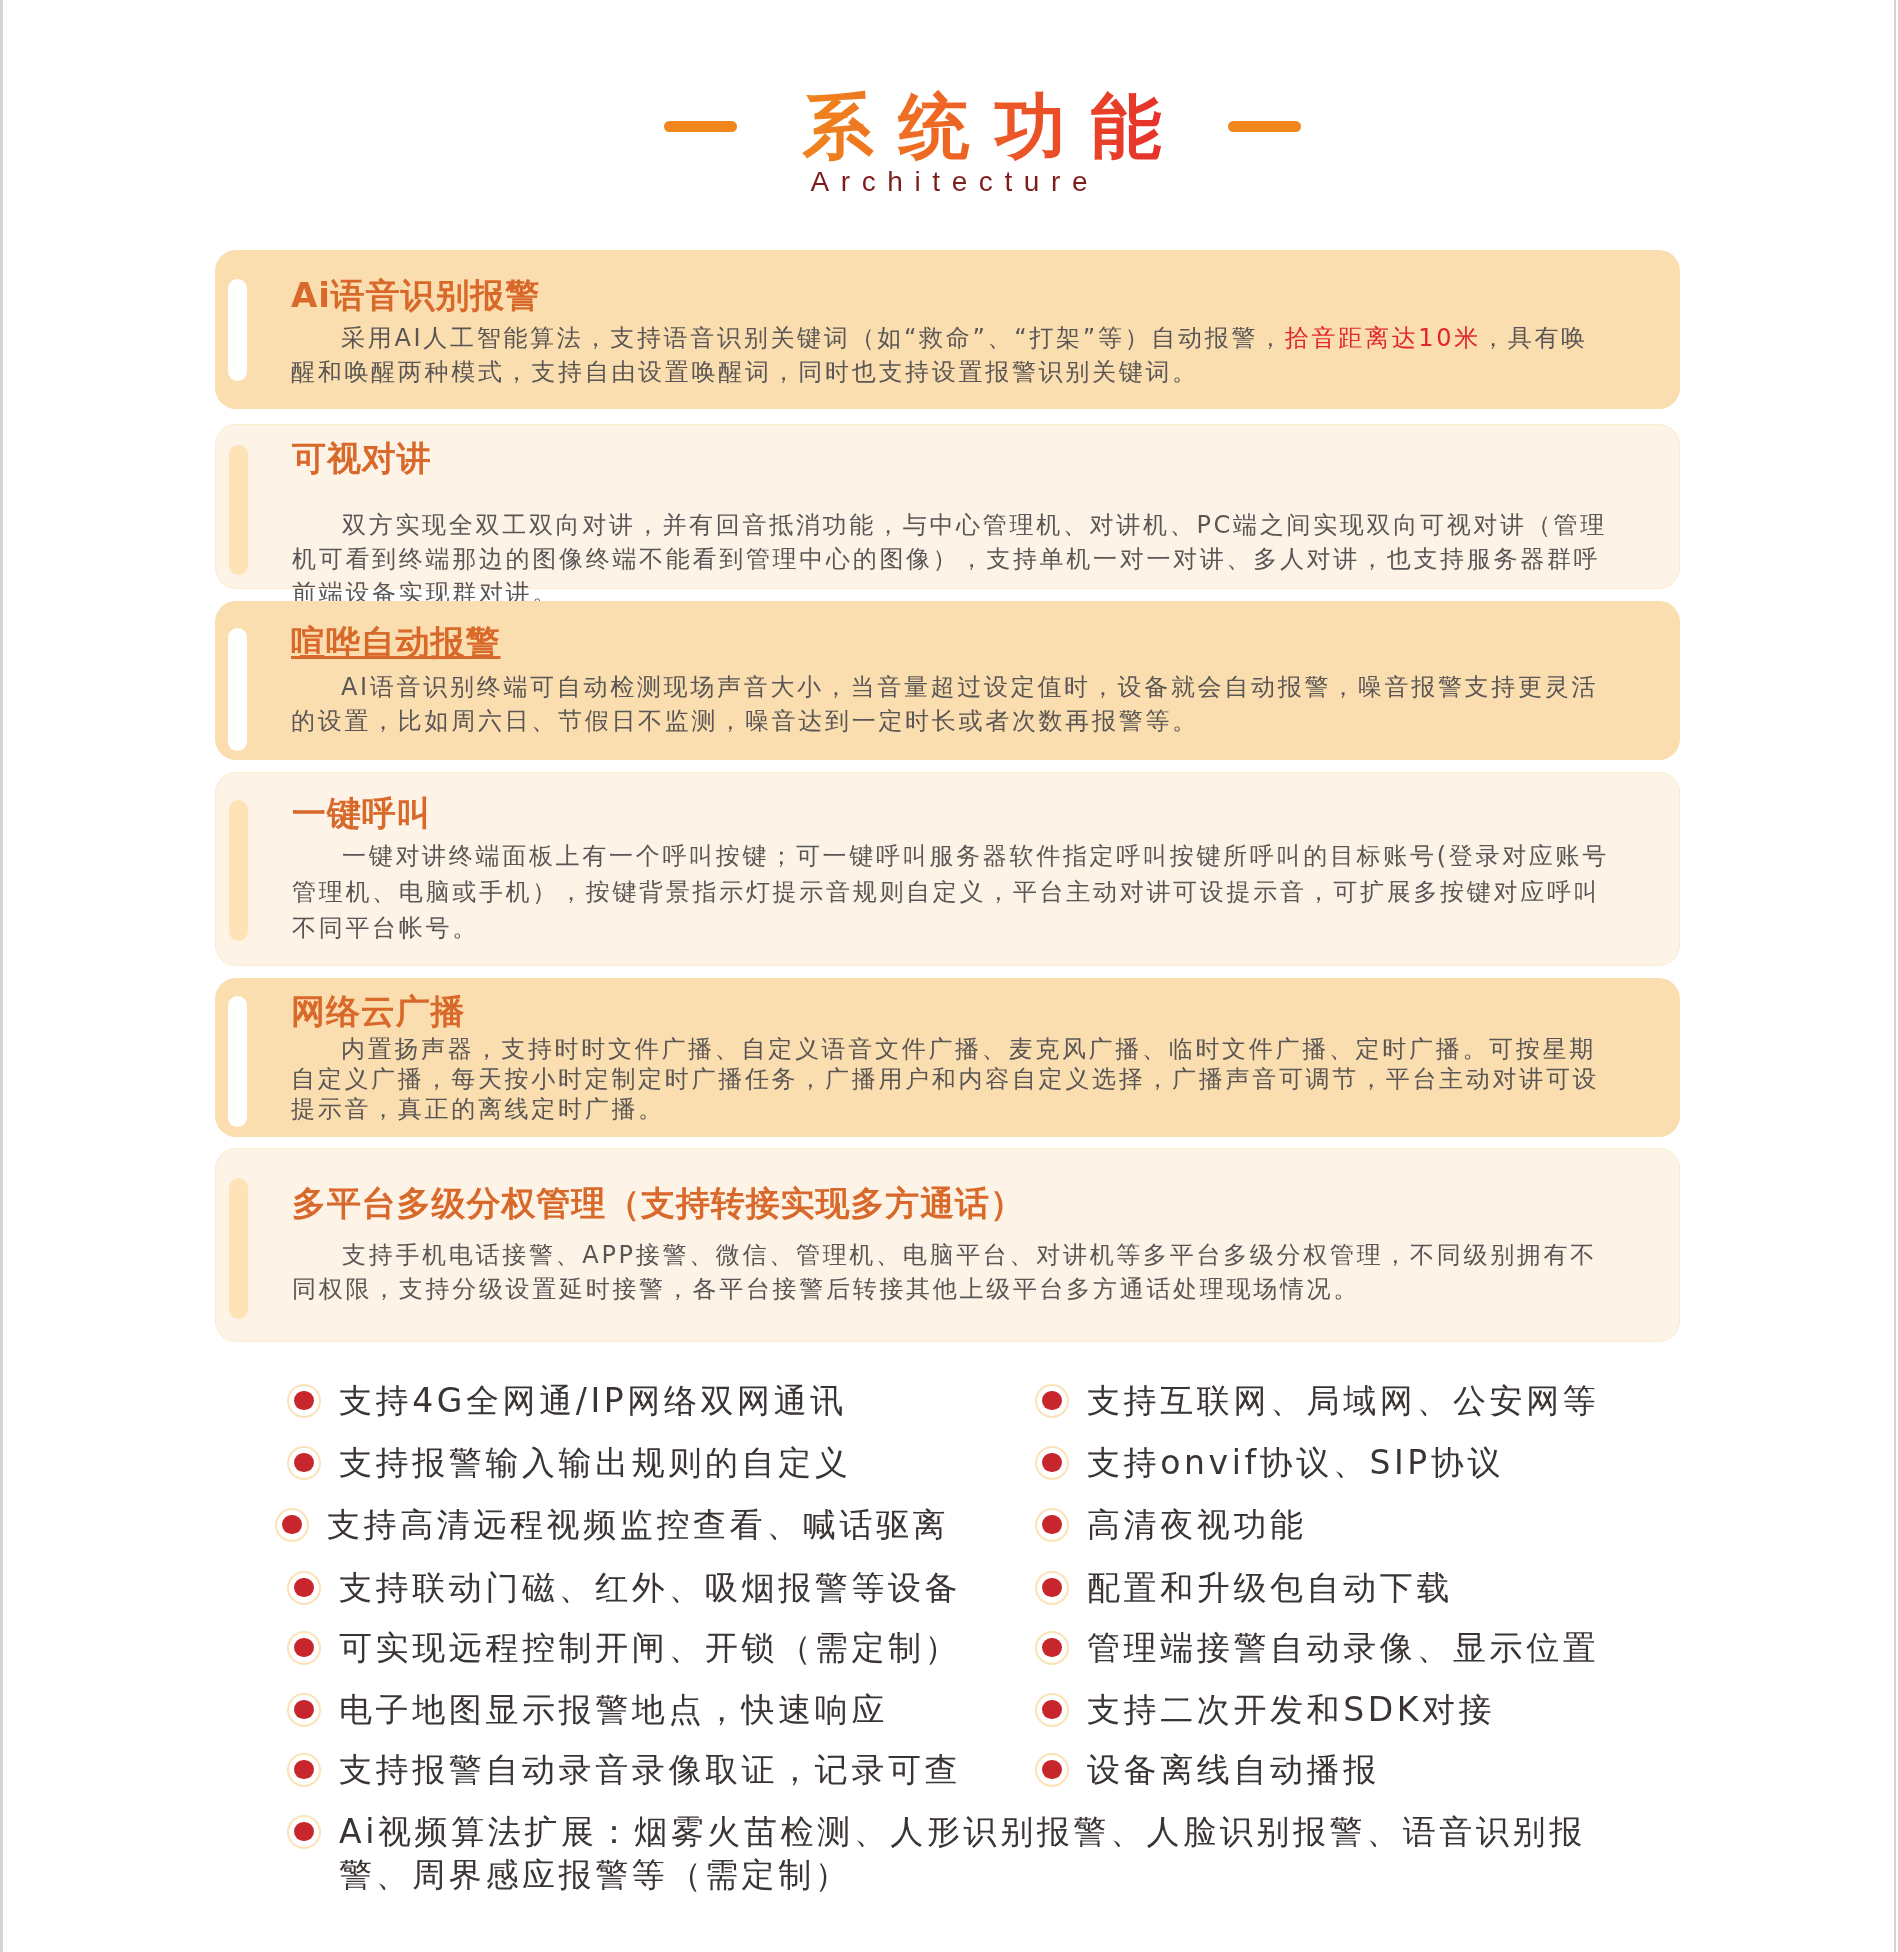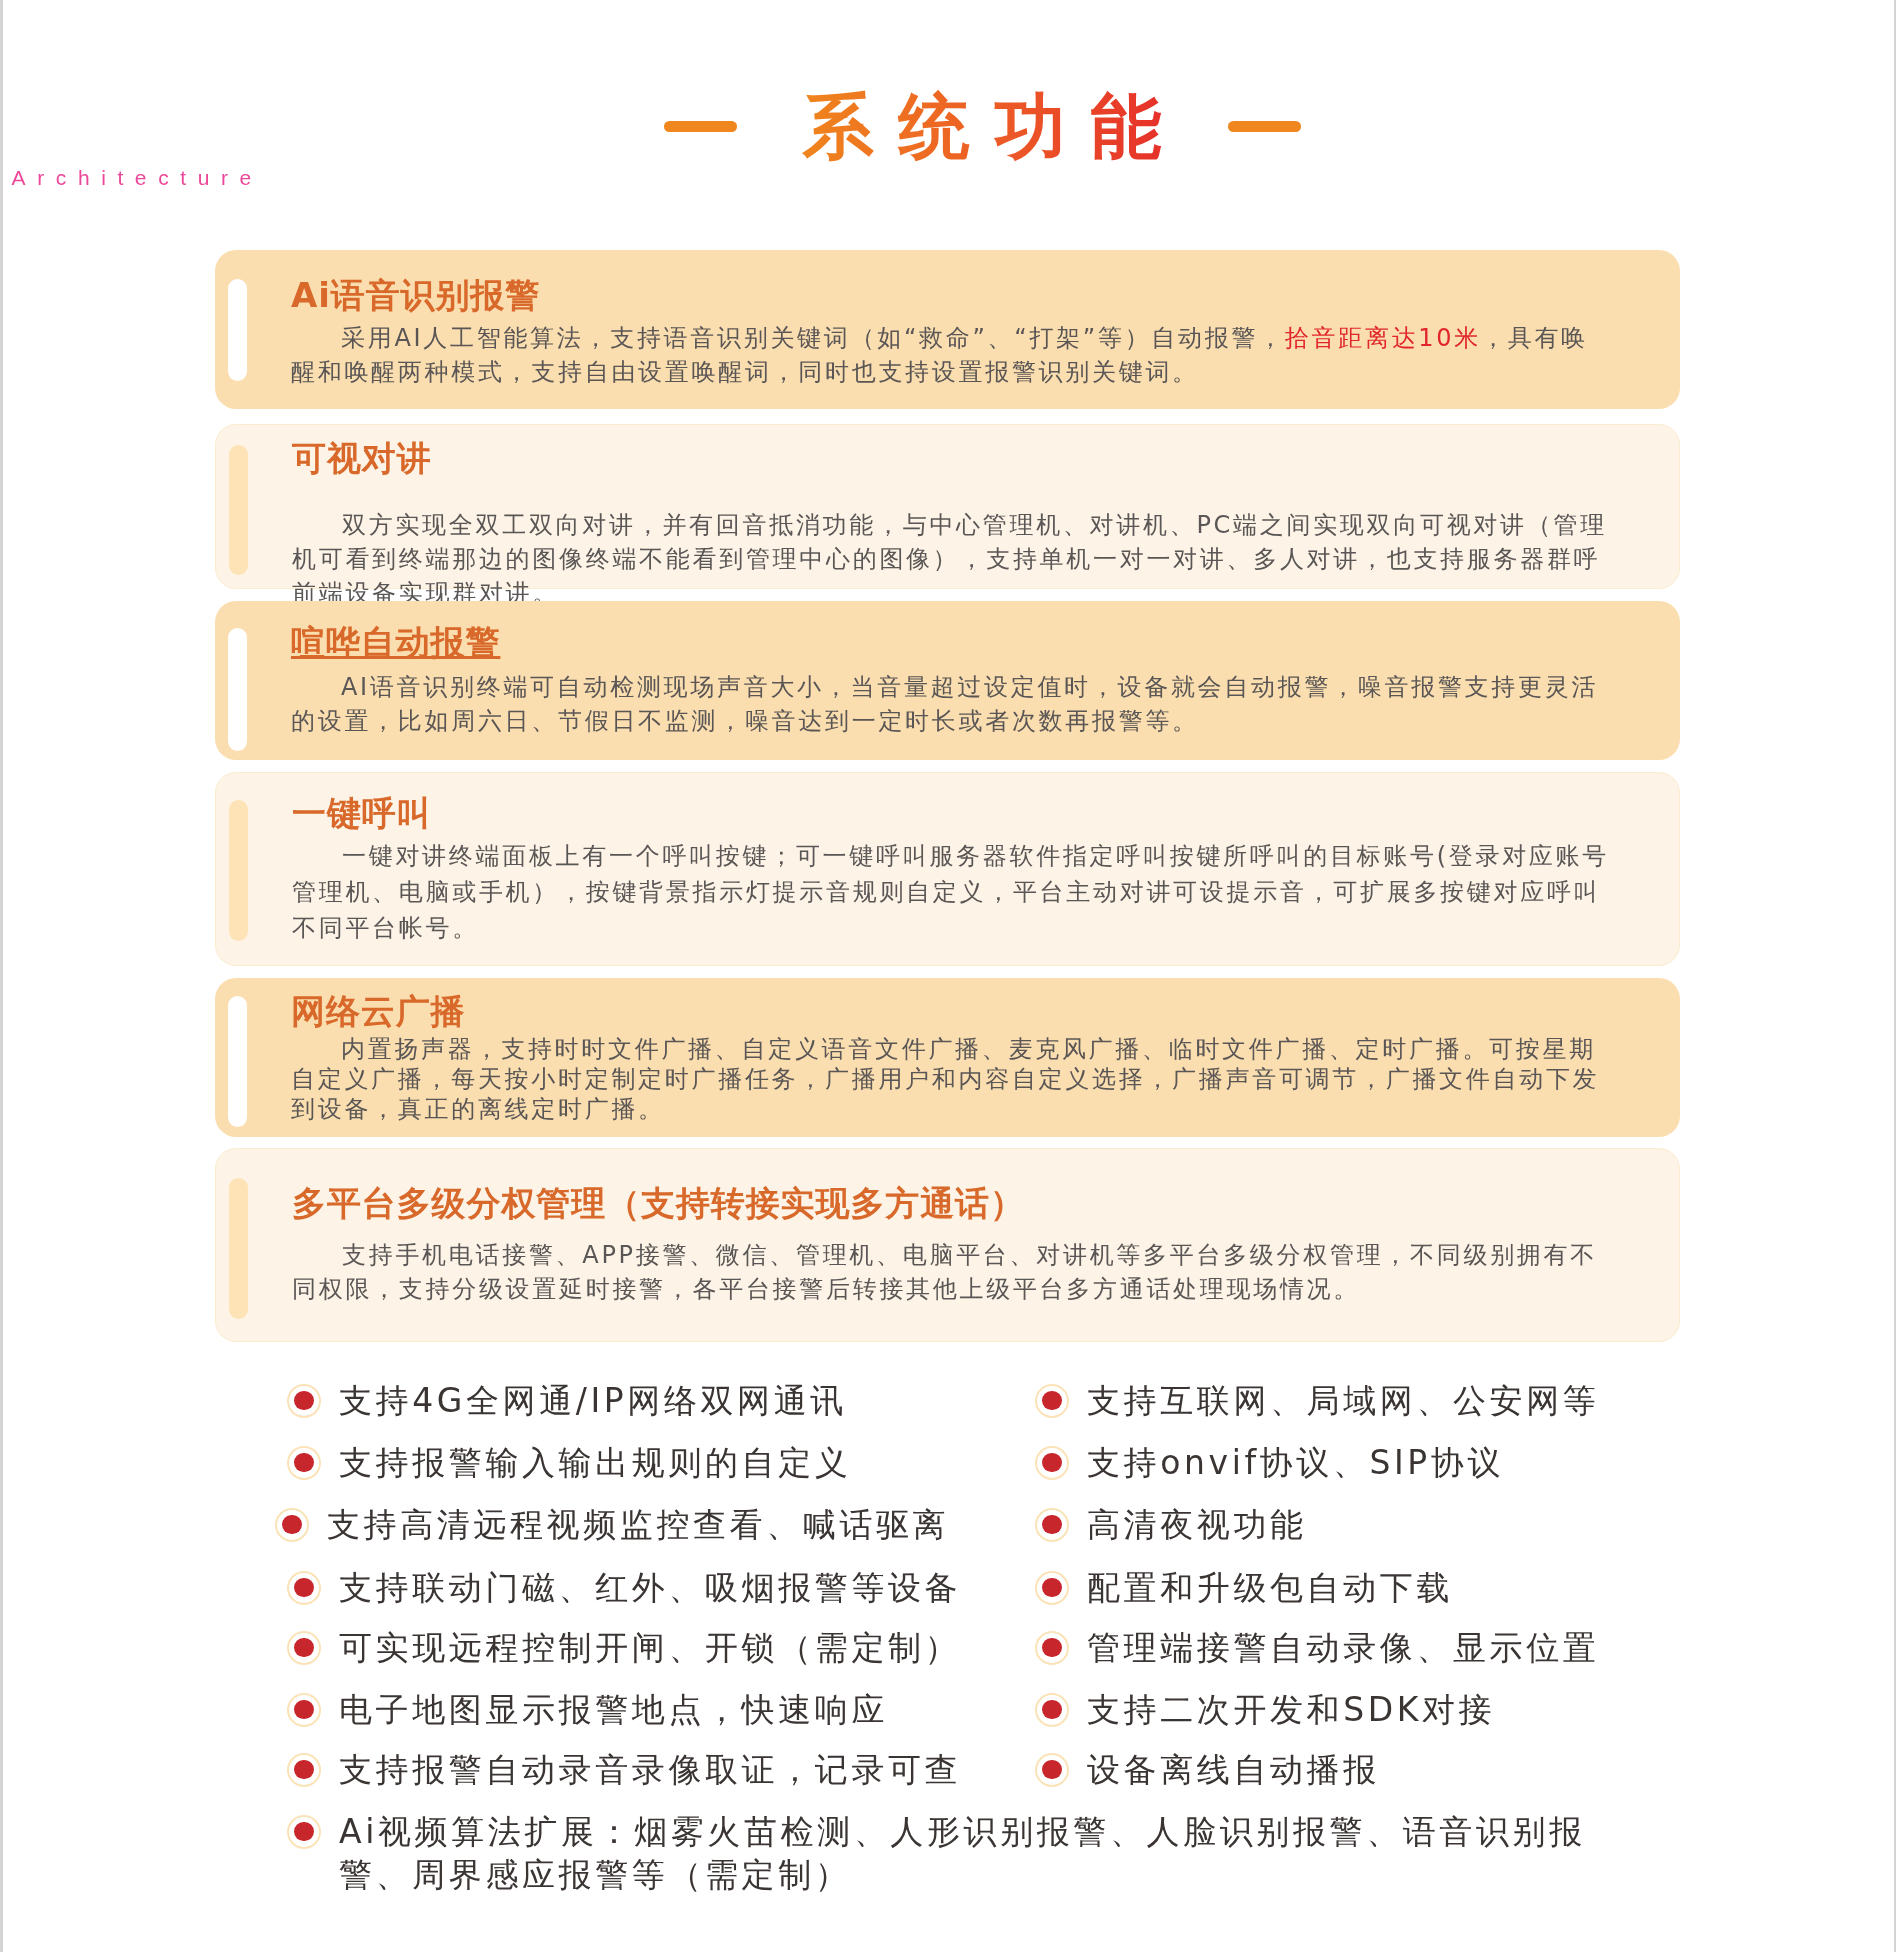--- a/index.html
+++ b/index.html
@@ -27,24 +27,24 @@
     font-weight: bold;
     font-size: 71px;
     letter-spacing: 25px;
     padding-left: 25px;
     line-height: 89px;
     background: linear-gradient(90deg, #f08a1c 0%, #ec5a26 55%, #e52b2b 100%);
     -webkit-background-clip: text; background-clip: text;
     color: transparent;
   }
   .subtitle {
-    position: absolute; top: 166px; left: 0; width: 1898px; text-align: left;
+    position: absolute; top: 166px; left: 0; width: 1898px; text-align: center;
     font-family: "Liberation Sans", sans-serif;
-    font-size: 21px; letter-spacing: 11.6px; padding-left: 11.6px;
-    color: #ec4899;
+    font-size: 28px; letter-spacing: 11.6px; padding-left: 11.6px;
+    color: #7f1d1d;
   }
 
   
   .card {
     position: absolute; left: 215px; width: 1465px;
     border-radius: 21px;
   }
   .card.dark { background: #fbdeb0; }
   .card.light { background: #fdf4e7; border: 1.8px solid #fbeccf; }
   .card-bar {
@@ -125,21 +125,21 @@
 
 <section class="card light" style="top:772px;height:194px;">
   <div class="card-bar" style="top:27px;height:141px;"></div>
   <h2 class="card-title" style="top:19.6px;">一键呼叫</h2>
   <p class="card-body" style="top:65px;line-height:36px;"><span class="indent"></span><span>一键对讲终端面板上有一个呼叫按键；可一键呼叫服务器软件指定呼叫按键所呼叫的目标账号(登录对应账号管理机、电脑或手机），按键背景指示灯提示音规则自定义，平台主动对讲可设提示音，可扩展多按键对应呼叫不同平台帐号。</span></p>
 </section>
 
 <section class="card dark" style="top:978px;height:159px;">
   <div class="card-bar" style="top:18px;height:131px;"></div>
   <h2 class="card-title" style="top:12.5px;">网络云广播</h2>
-  <p class="card-body" style="top:56px;line-height:30px;"><span class="indent"></span><span>内置扬声器，支持时时文件广播、自定义语音文件广播、麦克风广播、临时文件广播、定时广播。可按星期自定义广播，每天按小时定制定时广播任务，广播用户和内容自定义选择，广播声音可调节，广播文件自动下发到设备，真正的离线定时广播。</span></p>
+  <p class="card-body" style="top:56px;line-height:30px;"><span class="indent"></span><span>内置扬声器，支持时时文件广播、自定义语音文件广播、麦克风广播、临时文件广播、定时广播。可按星期自定义广播，每天按小时定制定时广播任务，广播用户和内容自定义选择，广播声音可调节，平台主动对讲可设提示音，真正的离线定时广播。</span></p>
 </section>
 
 <section class="card light" style="top:1148px;height:194px;">
   <div class="card-bar" style="top:29px;height:141px;"></div>
   <h2 class="card-title" style="top:34px;">多平台多级分权管理（支持转接实现多方通话）</h2>
   <p class="card-body" style="top:89px;"><span class="indent"></span><span>支持手机电话接警、APP接警、微信、管理机、电脑平台、对讲机等多平台多级分权管理，不同级别拥有不同权限，支持分级设置延时接警，各平台接警后转接其他上级平台多方通话处理现场情况。</span></p>
 </section>
 
 <div class="bullet" style="left:287px;top:1379px;">
   <span class="bullet-icon"></span>

